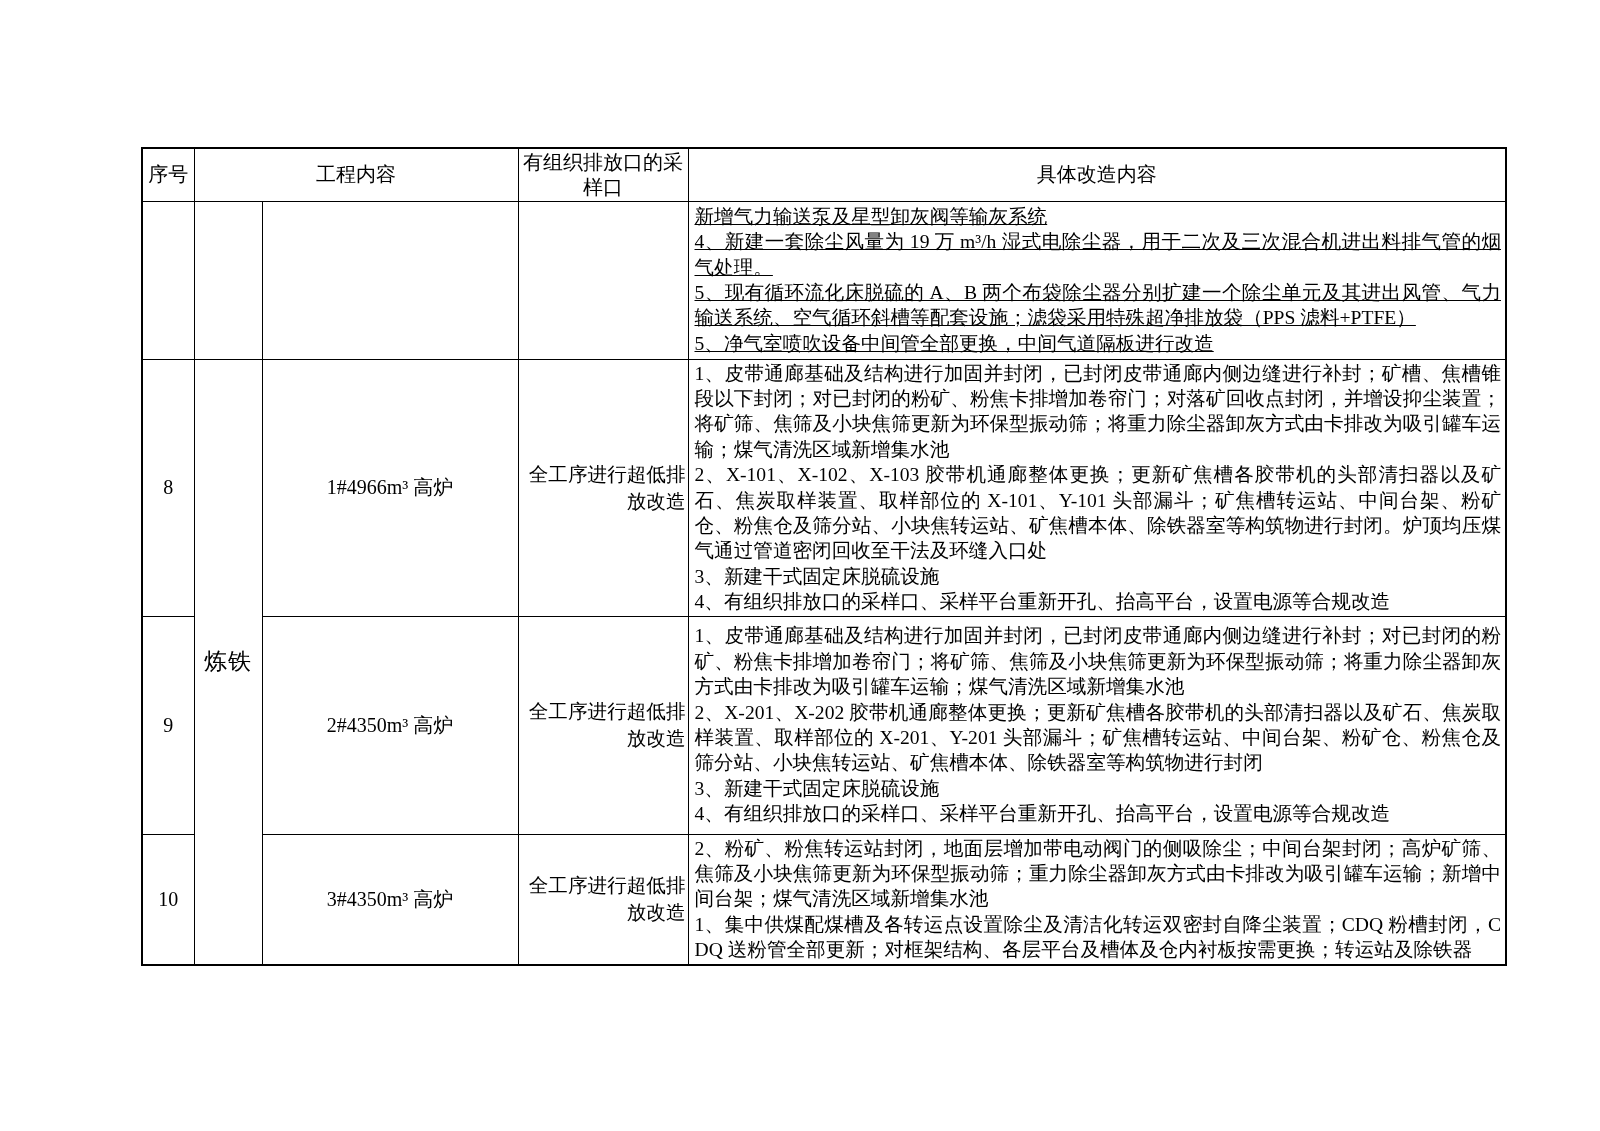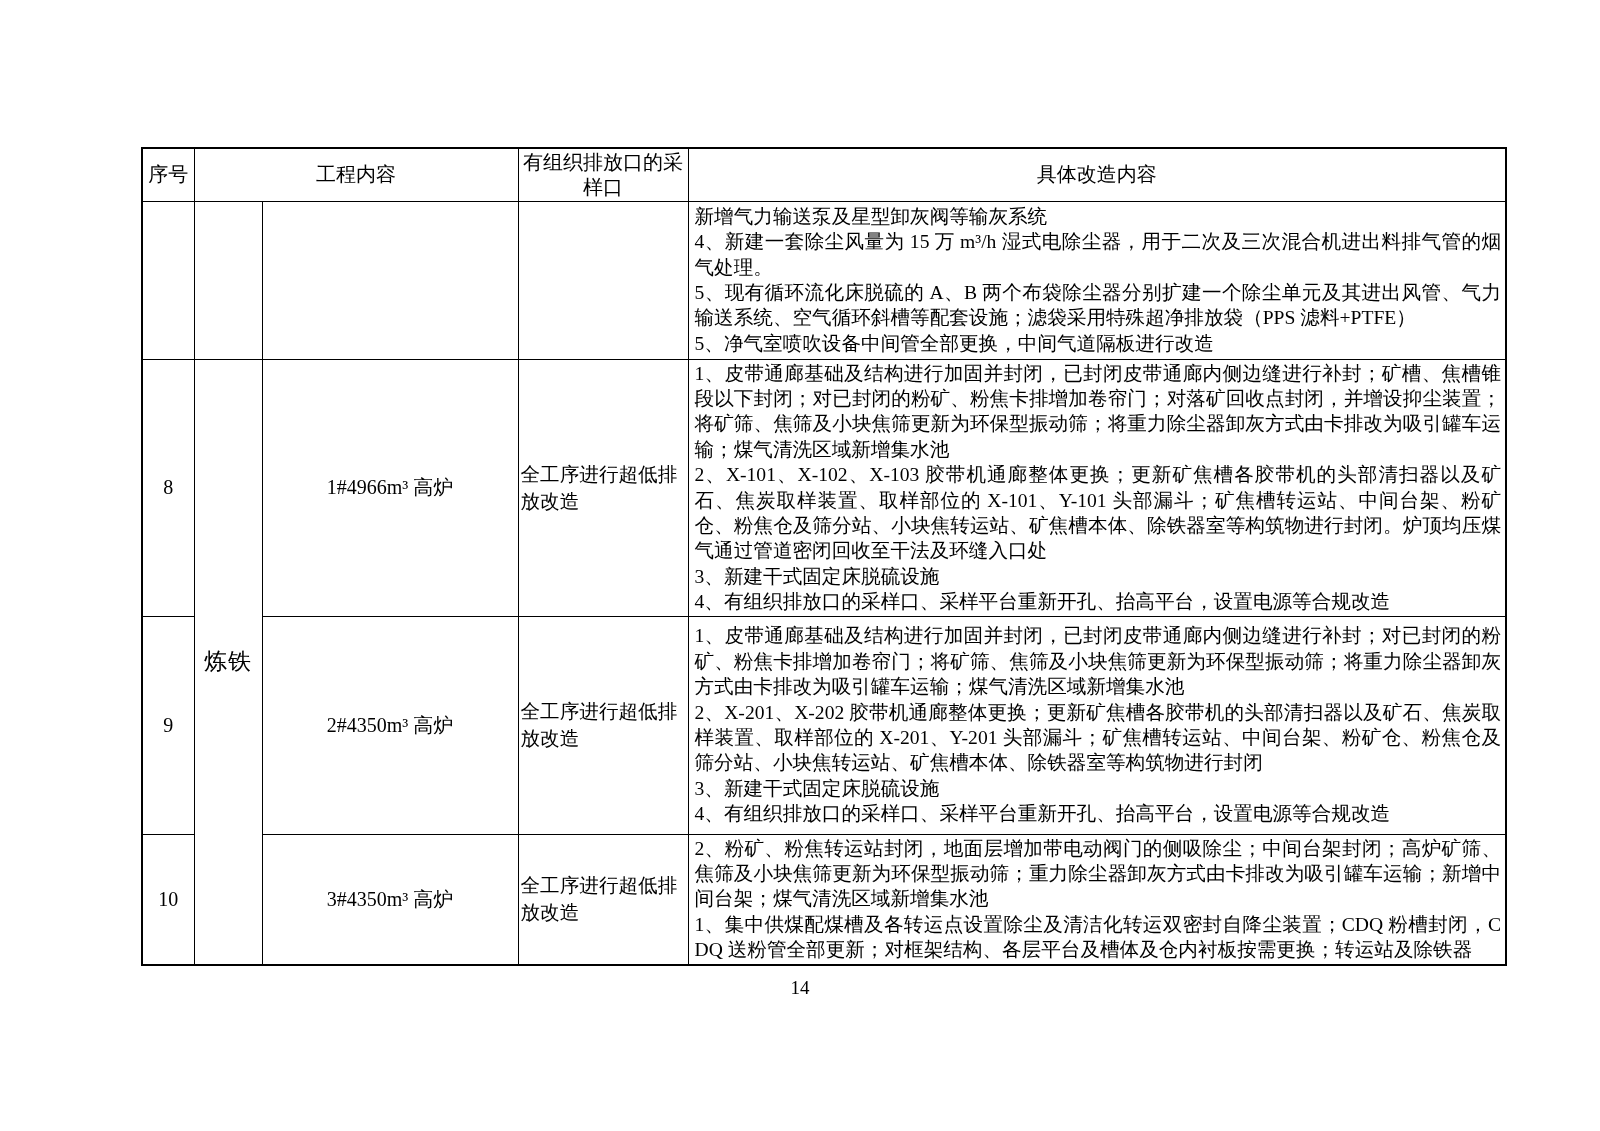--- a/index.html
+++ b/index.html
@@ -31,41 +31,41 @@
     overflow: hidden;
   }
   .doc-table th {
     font-weight: normal;
     font-size: 20px;
     line-height: 25px;
     text-align: center;
     padding: 0 2px;
   }
   tr.header-row { height: 53px; }
-  tr.row-cont   { height: 158px; }
+  tr.row-cont   { height: 158px; text-decoration: underline; }
   tr.row-8      { height: 254px; }
   tr.row-9      { height: 218px; }
   tr.row-10     { height: 125px; }
 
   td.c-no {
     text-align: center;
     font-size: 20px;
   }
   td.c-cat {
     text-align: center;
     font-size: 23px;
     letter-spacing: 1px;
   }
   td.c-proj {
     text-align: center;
     font-size: 20px;
     margin-top: 44px;
   }
   td.c-scope {
-    text-align: left;
+    text-align: right;
     font-size: 19.6px;
     line-height: 27px;
     padding: 0 2px;
   }
   td.c-detail {
     vertical-align: middle;
     padding: 1px 4px 1px 6px;
   }
   td.c-detail p {
     margin: 0;
@@ -105,21 +105,21 @@
       </tr>
     </thead>
     <tbody>
       <tr class="row-cont">
         <td class="c-no"></td>
         <td class="c-cat"></td>
         <td class="c-proj"></td>
         <td class="c-scope"></td>
         <td class="c-detail">
           <p>新增气力输送泵及星型卸灰阀等输灰系统</p>
-          <p>4、新建一套除尘风量为 15 万 m³/h 湿式电除尘器，用于二次及三次混合机进出料排气管的烟气处理。</p>
+          <p>4、新建一套除尘风量为 19 万 m³/h 湿式电除尘器，用于二次及三次混合机进出料排气管的烟气处理。</p>
           <p>5、现有循环流化床脱硫的 A、B 两个布袋除尘器分别扩建一个除尘单元及其进出风管、气力输送系统、空气循环斜槽等配套设施；滤袋采用特殊超净排放袋（PPS 滤料+PTFE）</p>
           <p>5、净气室喷吹设备中间管全部更换，中间气道隔板进行改造</p>
         </td>
       </tr>
 
       <tr class="row-8">
         <td class="c-no">8</td>
         <td class="c-cat" rowspan="3">炼铁</td>
         <td class="c-proj">1#4966m³ 高炉</td>
         <td class="c-scope">全工序进行超低排放改造</td>
@@ -148,15 +148,14 @@
         <td class="c-proj">3#4350m³ 高炉</td>
         <td class="c-scope">全工序进行超低排放改造</td>
         <td class="c-detail">
           <p>2、粉矿、粉焦转运站封闭，地面层增加带电动阀门的侧吸除尘；中间台架封闭；高炉矿筛、焦筛及小块焦筛更新为环保型振动筛；重力除尘器卸灰方式由卡排改为吸引罐车运输；新增中间台架；煤气清洗区域新增集水池</p>
           <p>1、集中供煤配煤槽及各转运点设置除尘及清洁化转运双密封自降尘装置；CDQ 粉槽封闭，CDQ 送粉管全部更新；对框架结构、各层平台及槽体及仓内衬板按需更换；转运站及除铁器</p>
         </td>
       </tr>
     </tbody>
   </table>
 
-  <div class="page-number">14</div>
 
 </div>
 
 </body></html>

